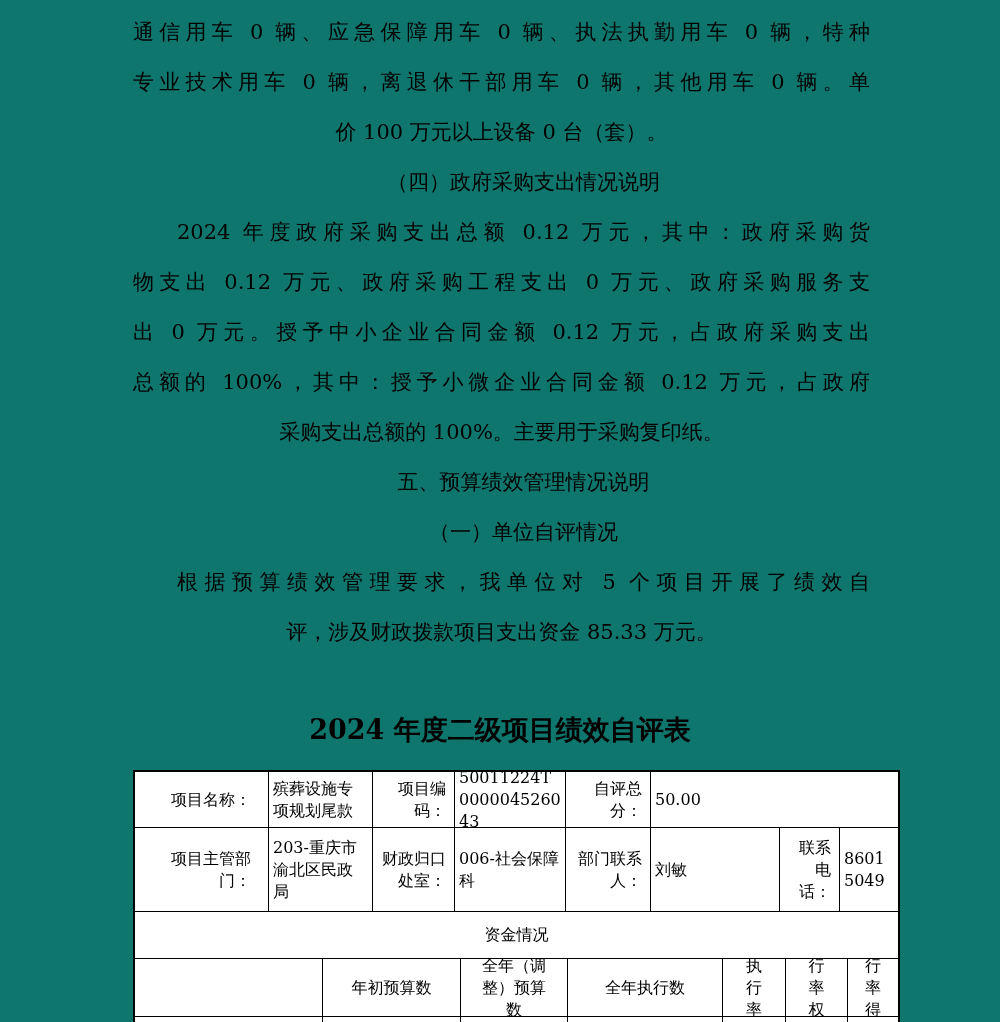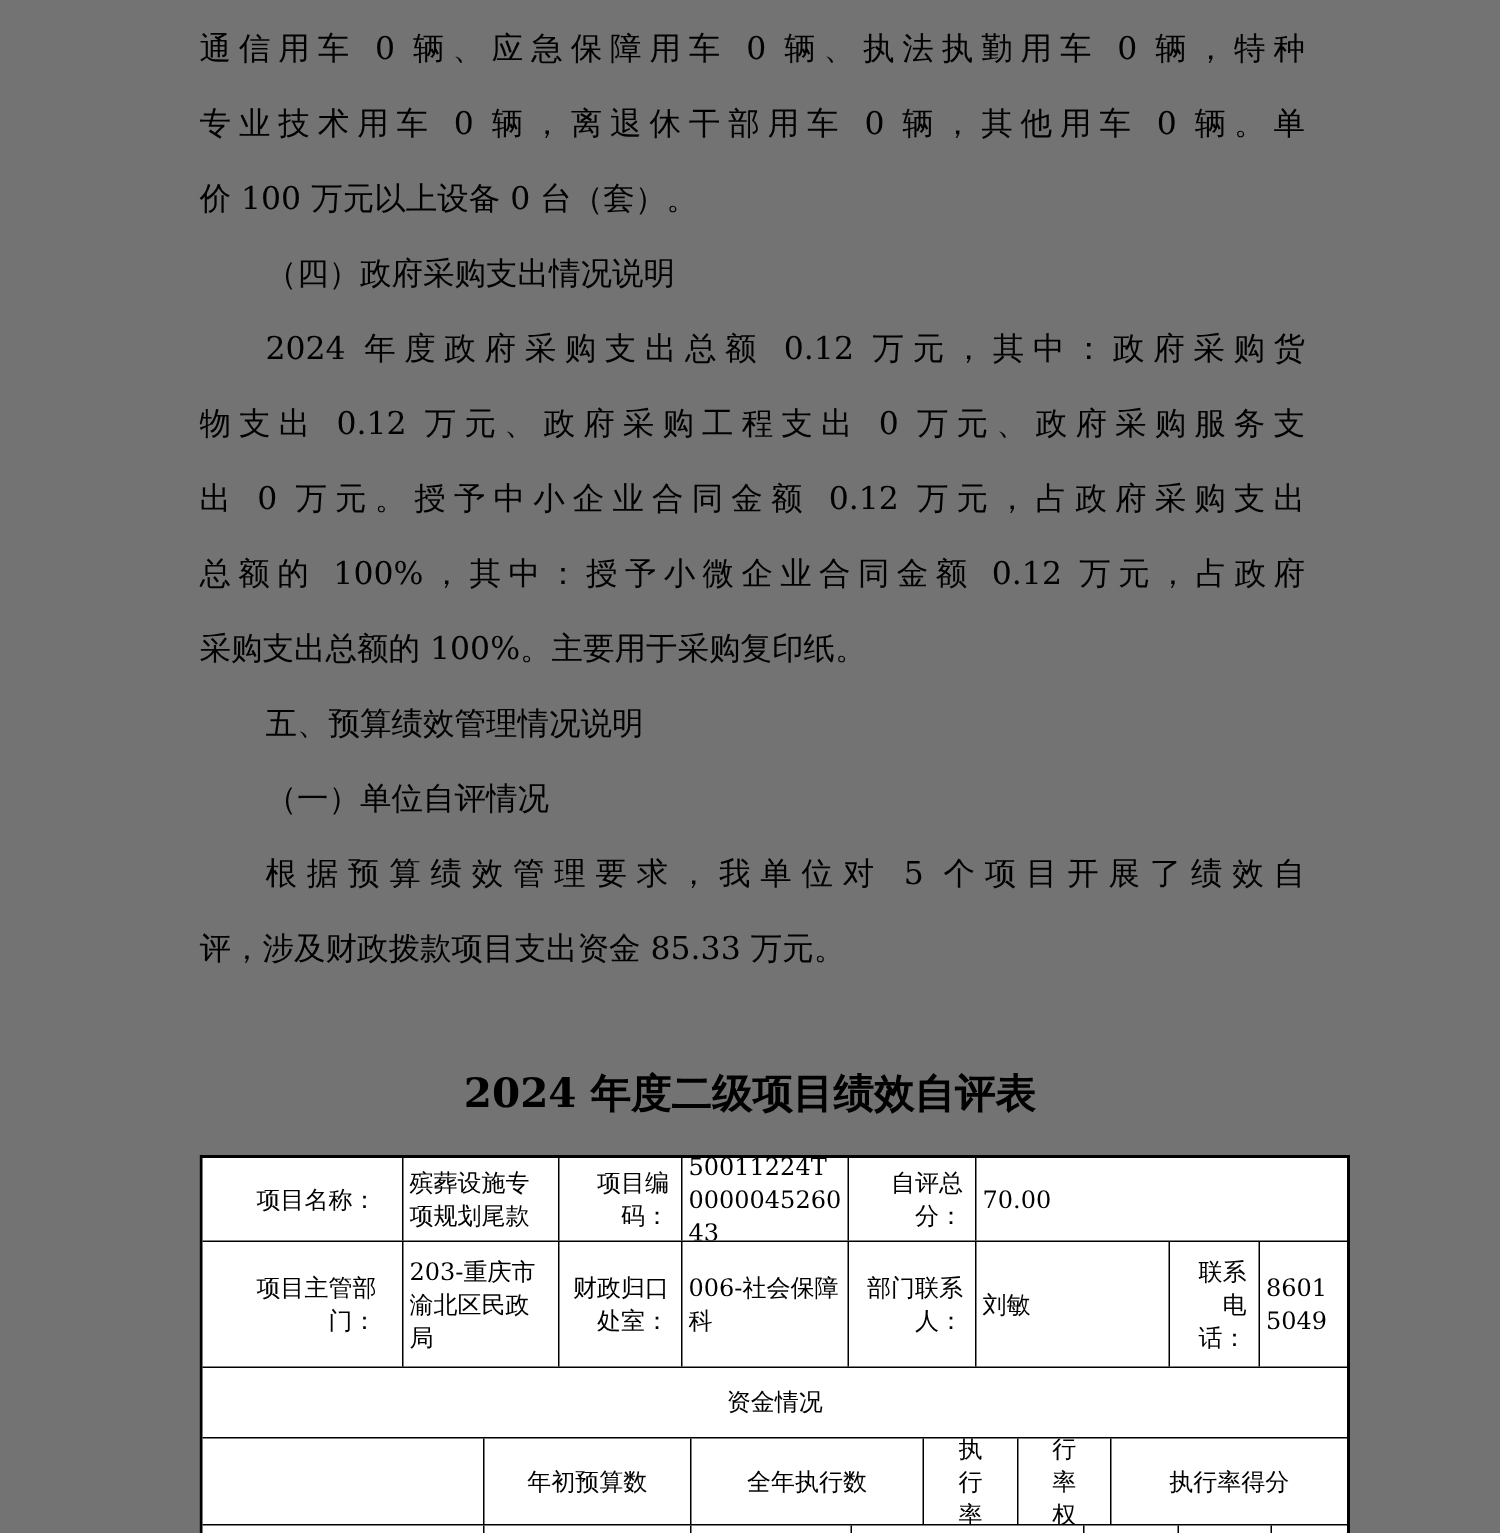--- a/index.html
+++ b/index.html
@@ -1,23 +1,23 @@
 <!DOCTYPE html>
 <html><head>
 <meta charset="utf-8">
 <style>
   * { margin:0; padding:0; box-sizing:border-box; }
   html,body { width:1000px; height:1022px; background:#ffffff; overflow:hidden; }
   body { font-family:"DejaVu Serif", serif; color:#000; }
 
-  .page { width:1000px; height:1022px; position:relative; background:#737373; }
+  .page { width:1000px; height:1022px; position:relative; background:#0f766e; }
 
   
   .text-block { position:absolute; left:133px; top:7px; width:737px; }
-  .line { font-size:21px; height:50px; line-height:50px; white-space:normal; overflow:hidden; }
+  .line { font-size:21px; height:50px; line-height:50px; white-space:normal; overflow:hidden;text-align:center; }
   .line.j { text-align:justify; text-align-last:justify; }
   .line.indent { padding-left:44px; }
   .line.heading { font-family:"DejaVu Sans", sans-serif; font-weight:normal; font-size:21px; }
 
   
   .table-title { position:absolute; left:0; top:708px; width:1000px; text-align:center;
                  font-size:27px; font-weight:bold; line-height:44px; }
 
   
   .ptable { position:absolute; left:133px; top:770px; width:767px;
@@ -70,41 +70,42 @@
   <div class="table-title">2024 年度二级项目绩效自评表</div>
 
   <div class="ptable">
 
     <div class="trow r1">
       <div class="tc lab lab-wide w133">项目名称：</div>
       <div class="tc val w104">殡葬设施专项规划尾款</div>
       <div class="tc lab w82">项目编码：</div>
       <div class="tc val brk w111">50011224T000004526043</div>
       <div class="tc lab w85">自评总分：</div>
-      <div class="tc val grow">70.00</div>
+      <div class="tc val grow">50.00</div>
     </div>
 
     <div class="trow r2">
       <div class="tc lab lab-wide w133">项目主管部门：</div>
       <div class="tc val w104">203-重庆市渝北区民政局</div>
       <div class="tc lab w82">财政归口处室：</div>
       <div class="tc val w111">006-社会保障科</div>
       <div class="tc lab w85">部门联系人：</div>
       <div class="tc val w129">刘敏</div>
       <div class="tc lab w60">联系电话：</div>
       <div class="tc val brk grow">86015049</div>
     </div>
 
     <div class="trow r3">
       <div class="tc ctr grow">资金情况</div>
     </div>
 
     <div class="trow r4">
       <div class="tc ctr w187"></div>
       <div class="tc ctr w138">年初预算数</div>
+      <div class="tc ctr w107">全年（调整）预算数</div>
       <div class="tc ctr w155">全年执行数</div>
       <div class="tc ctr w63">执行率</div>
       <div class="tc ctr w62">执行率权重</div>
       <div class="tc ctr grow">执行率得分</div>
     </div>
 
     <div class="trow r5">
       <div class="tc w187"></div>
       <div class="tc w138"></div>
       <div class="tc w107"></div>

